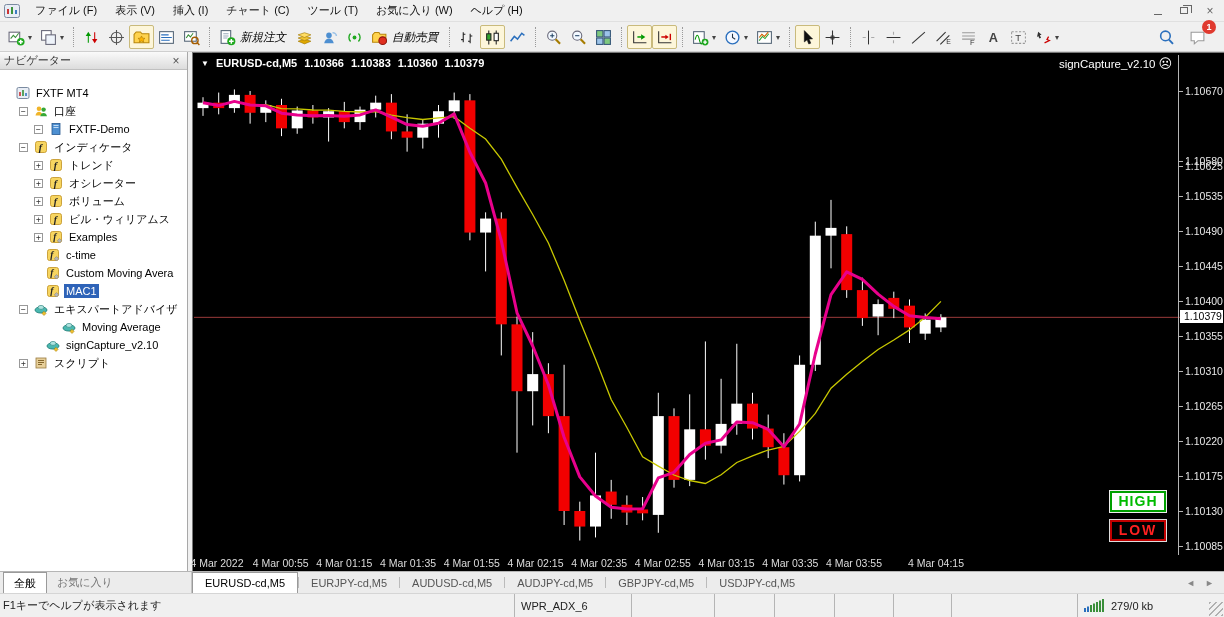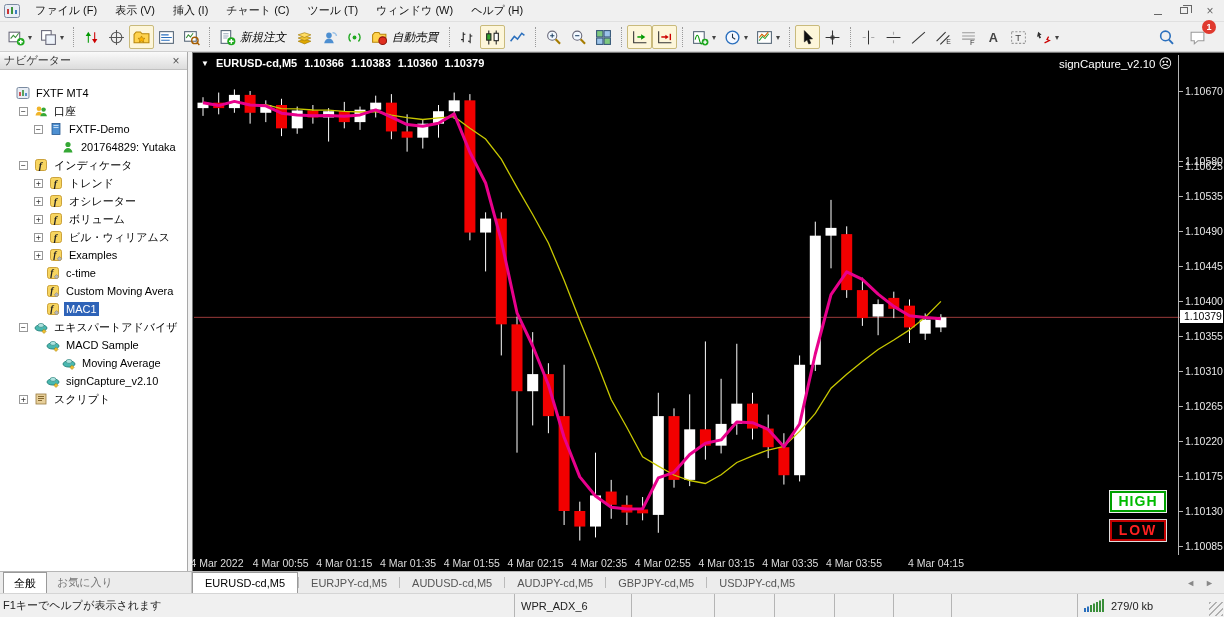--- a/index.html
+++ b/index.html
@@ -88,21 +88,21 @@
 
   <div class="menubar">
     <span class="appicon">
       <svg viewBox="0 0 16 16">
           <rect x="0.5" y="1.5" width="15" height="13" rx="2" fill="#e8edf5" stroke="#7a8aa0"></rect>
           <path d="M4 11V6" stroke="#c82020" stroke-width="1.8"></path>
           <path d="M8 11V4" stroke="#2a8a2a" stroke-width="1.8"></path>
           <path d="M12 11V7" stroke="#2a6fbd" stroke-width="1.8"></path>
         </svg>
     </span>
-    <div id="menu-items"><span class="menu-item">ファイル (F)</span><span class="menu-item">表示 (V)</span><span class="menu-item">挿入 (I)</span><span class="menu-item">チャート (C)</span><span class="menu-item">ツール (T)</span><span class="menu-item">ウィンドウ (W)</span><span class="menu-item">ヘルプ (H)</span></div>
+    <div id="menu-items"><span class="menu-item">ファイル (F)</span><span class="menu-item">表示 (V)</span><span class="menu-item">挿入 (I)</span><span class="menu-item">チャート (C)</span><span class="menu-item">ツール (T)</span><span class="menu-item">お気に入り (W)</span><span class="menu-item">ヘルプ (H)</span></div>
     <div class="wincontrols">
       <span class="winbtn">
           <span class="g-min"></span>
         </span>
       <span class="winbtn">
           <span class="g-max"></span>
         </span>
       <span class="winbtn">×</span>
     </div>
   </div>
@@ -457,28 +457,20 @@
         </div>
         <div class="trow" style="padding-left: 34px;">
           <span class="exp">−</span>
           <span style="width: 3px;"></span>
           <span class="t-ico"><svg viewBox="0 0 14 14" fill="none">
               <rect x="3" y="1.5" width="8" height="11" fill="#4d8fd1" stroke="#26578f" stroke-width="0.8"></rect>
               <path d="M4.5 3.5h5M4.5 5.5h5" stroke="#cfe4f7" stroke-width="0.9"></path>
             </svg></span>
           <span class="t-lbl">FXTF-Demo</span>
         </div>
-        <div class="trow" style="padding-left: 49px;">
-          <span class="exp-sp"></span>
-          <span class="t-ico"><svg viewBox="0 0 14 14" fill="none">
-              <circle cx="7" cy="4.5" r="2.6" fill="#35a835"></circle>
-              <path d="M2.5 12.5c.5-3 2.4-4.5 4.5-4.5s4 1.5 4.5 4.5z" fill="#35a835"></path>
-            </svg></span>
-          <span class="t-lbl">201764829: Yutaka</span>
-        </div>
         <div class="trow" style="padding-left: 19px;">
           <span class="exp">−</span>
           <span style="width: 3px;"></span>
           <span class="t-ico"><svg viewBox="0 0 14 14" fill="none">
               <rect x="1.5" y="1.5" width="11" height="11" rx="2" fill="#f7d560" stroke="#c09020" stroke-width="0.8"></rect>
               <text x="4.8" y="10.5" font-size="10" font-style="italic" font-weight="bold" font-family="Liberation Serif,serif" fill="#222">f</text>
             </svg></span>
           <span class="t-lbl">インディケータ</span>
         </div>
         <div class="trow" style="padding-left: 34px;">
@@ -556,29 +548,20 @@
         </div>
         <div class="trow" style="padding-left: 19px;">
           <span class="exp">−</span>
           <span style="width: 3px;"></span>
           <span class="t-ico"><svg viewBox="0 0 14 14" fill="none">
               <ellipse cx="7" cy="8" rx="6" ry="3.1" fill="#49b8b0" stroke="#1f7a74" stroke-width="0.8"></ellipse>
               <ellipse cx="7" cy="5.4" rx="3" ry="2" fill="#aee3df" stroke="#1f7a74" stroke-width="0.6"></ellipse>
               <path d="M10 9.3l2.1 2.1-2.1 2.1-2.1-2.1z" fill="#f0c030" stroke="#a07800" stroke-width="0.5"></path>
             </svg></span>
           <span class="t-lbl">エキスパートアドバイザ</span>
-        </div>
-        <div class="trow" style="padding-left: 34px;">
-          <span class="exp-sp"></span>
-          <span class="t-ico"><svg viewBox="0 0 14 14" fill="none">
-              <ellipse cx="7" cy="8" rx="6" ry="3.1" fill="#49b8b0" stroke="#1f7a74" stroke-width="0.8"></ellipse>
-              <ellipse cx="7" cy="5.4" rx="3" ry="2" fill="#aee3df" stroke="#1f7a74" stroke-width="0.6"></ellipse>
-              <path d="M10 9.3l2.1 2.1-2.1 2.1-2.1-2.1z" fill="#f0c030" stroke="#a07800" stroke-width="0.5"></path>
-            </svg></span>
-          <span class="t-lbl">MACD Sample</span>
         </div>
         <div class="trow" style="padding-left: 50px;">
           <span class="exp-sp"></span>
           <span class="t-ico"><svg viewBox="0 0 14 14" fill="none">
               <ellipse cx="7" cy="8" rx="6" ry="3.1" fill="#49b8b0" stroke="#1f7a74" stroke-width="0.8"></ellipse>
               <ellipse cx="7" cy="5.4" rx="3" ry="2" fill="#aee3df" stroke="#1f7a74" stroke-width="0.6"></ellipse>
               <path d="M10 9.3l2.1 2.1-2.1 2.1-2.1-2.1z" fill="#f0c030" stroke="#a07800" stroke-width="0.5"></path>
             </svg></span>
           <span class="t-lbl">Moving Average</span>
         </div>

